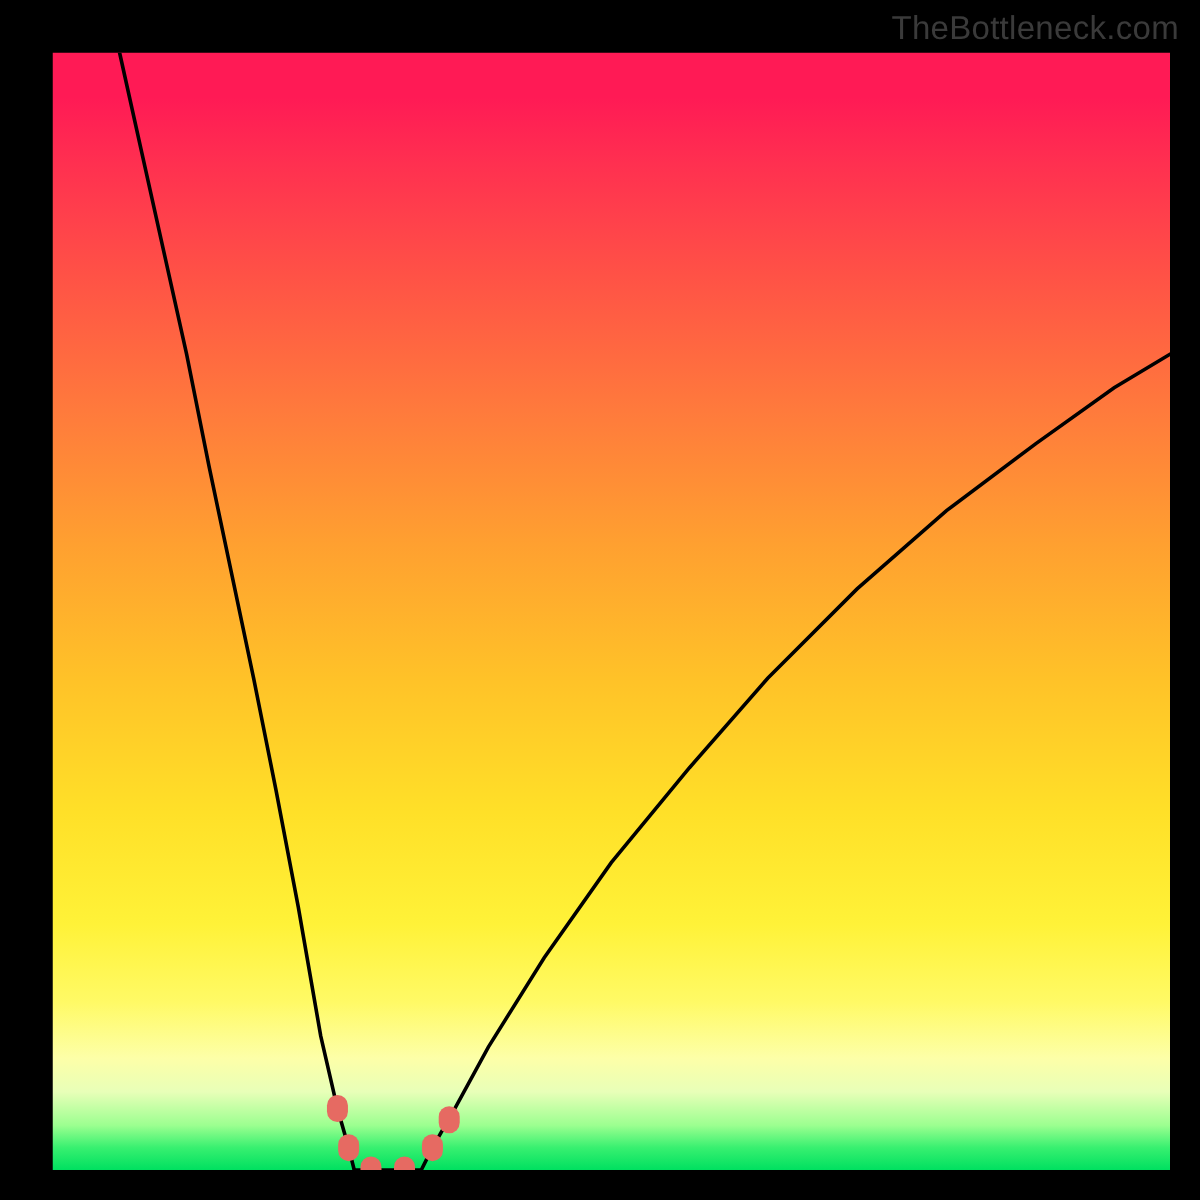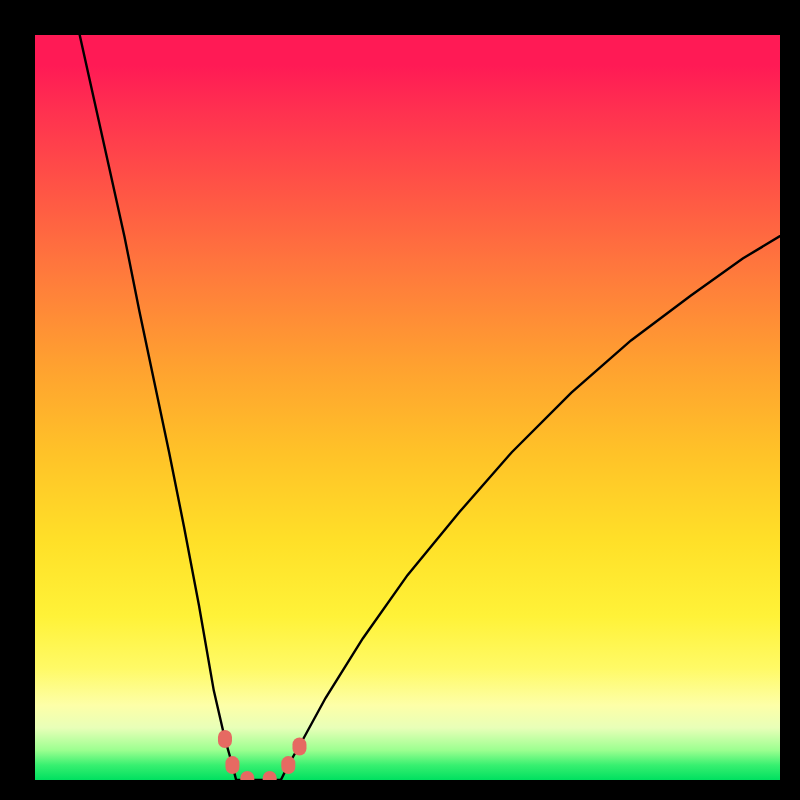--- a/index.html
+++ b/index.html
@@ -79,13 +79,14 @@
           <rect x="182.97" y="695.02" width="14" height="18" rx="7" fill="#e66a62"></rect>
           <rect x="190.43" y="721.10" width="14" height="18" rx="7" fill="#e66a62"></rect>
           <rect x="205.32" y="736.00" width="14" height="18" rx="7" fill="#e66a62"></rect>
           <rect x="227.68" y="736.00" width="14" height="18" rx="7" fill="#e66a62"></rect>
           <rect x="246.30" y="721.10" width="14" height="18" rx="7" fill="#e66a62"></rect>
           <rect x="257.47" y="702.48" width="14" height="18" rx="7" fill="#e66a62"></rect>
         </g>
     </svg>
   </div>
 
+  <div class="watermark">TheBottleneck.com</div>
 </div>
 
 </body></html>

